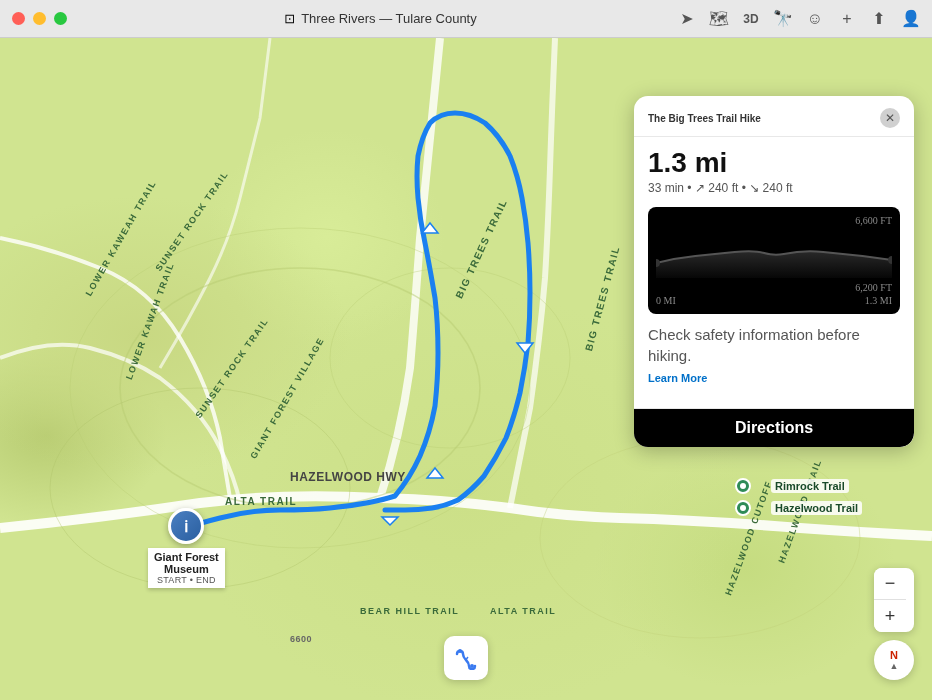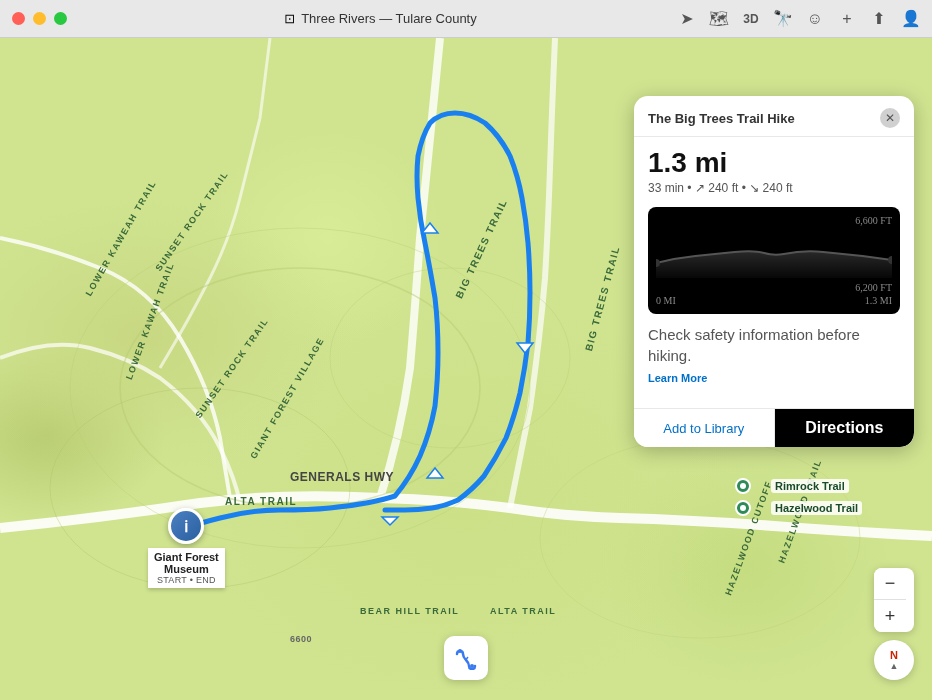--- a/index.html
+++ b/index.html
@@ -196,21 +196,21 @@
       z-index: 50;
     }
     .panel-header {
       display: flex;
       align-items: center;
       justify-content: space-between;
       padding: 12px 14px 8px;
       border-bottom: 1px solid #e8e8e8;
     }
     .panel-title {
-      font-size: 13px;
+      font-size: 10px;
       font-weight: 600;
       color: #333;
     }
     .panel-close {
       width: 20px; height: 20px;
       border-radius: 50%;
       background: #d0d0d0;
       border: none;
       cursor: pointer;
       display: flex; align-items: center; justify-content: center;
@@ -442,21 +442,21 @@
 
     <polygon points="430,185 422,195 438,195" fill="white" stroke="#1a80f0" stroke-width="1.5"></polygon>
     <polygon points="525,315 517,305 533,305" fill="white" stroke="#1a80f0" stroke-width="1.5"></polygon>
     <polygon points="435,430 427,440 443,440" fill="white" stroke="#1a80f0" stroke-width="1.5"></polygon>
     <polygon points="390,487 382,479 398,479" fill="white" stroke="#1a80f0" stroke-width="1.5"></polygon>
   </svg>
 
   <div class="trail-label" style="left: 427px; top: 205px; transform: rotate(-65deg);">BIG TREES TRAIL</div>
   <div class="trail-label" style="left: 548px; top: 255px; transform: rotate(-75deg);">BIG TREES TRAIL</div>
 
-  <div class="road-label" style="left: 290px; top: 432px; font-size: 12px;">GENERALS HWY</div>
+  <div class="road-label" style="left: 290px; top: 432px; font-size: 12px;">HAZELWOOD HWY</div>
   <div class="trail-label" style="left: 225px; top: 458px; font-size: 10px;">ALTA TRAIL</div>
   <div class="trail-label" style="left: 490px; top: 568px; font-size: 9px;">ALTA TRAIL</div>
   <div class="trail-label" style="left: 360px; top: 568px; font-size: 9px;">BEAR HILL TRAIL</div>
   <div class="trail-label" style="left: 55px; top: 195px; transform: rotate(-60deg); font-size: 9px;">LOWER KAWEAH TRAIL</div>
   <div class="trail-label" style="left: 88px; top: 278px; transform: rotate(-70deg); font-size: 9px;">LOWER KAWAH TRAIL</div>
   <div class="trail-label" style="left: 132px; top: 178px; transform: rotate(-55deg); font-size: 9px;">SUNSET ROCK TRAIL</div>
   <div class="trail-label" style="left: 172px; top: 325px; transform: rotate(-55deg); font-size: 9px;">SUNSET ROCK TRAIL</div>
   <div class="trail-label" style="left: 218px; top: 355px; transform: rotate(-60deg); font-size: 9px;">GIANT FOREST VILLAGE</div>
   <div class="trail-label" style="left: 688px; top: 495px; transform: rotate(-70deg); font-size: 9px;">HAZELWOOD CUTOFF</div>
   <div class="trail-label" style="left: 745px; top: 468px; transform: rotate(-70deg); font-size: 9px;">HAZELWOOD TRAIL</div>
@@ -520,21 +520,20 @@
           <span class="elev-bottom-label">0 MI</span>
           <span class="elev-bottom-label">1.3 MI</span>
         </div>
       </div>
 
       <p class="safety-text">Check safety information before hiking.</p>
       <a class="learn-more">Learn More</a>
     </div>
 
     <div class="panel-footer">
-      <button class="btn-library">Add to Library</button>
       <button class="btn-directions">Directions</button>
     </div>
   </div>
 
   <div class="map-controls">
     <div class="zoom-controls">
       <button class="zoom-btn">−</button>
       <button class="zoom-btn">+</button>
     </div>
     <button class="compass-btn">

